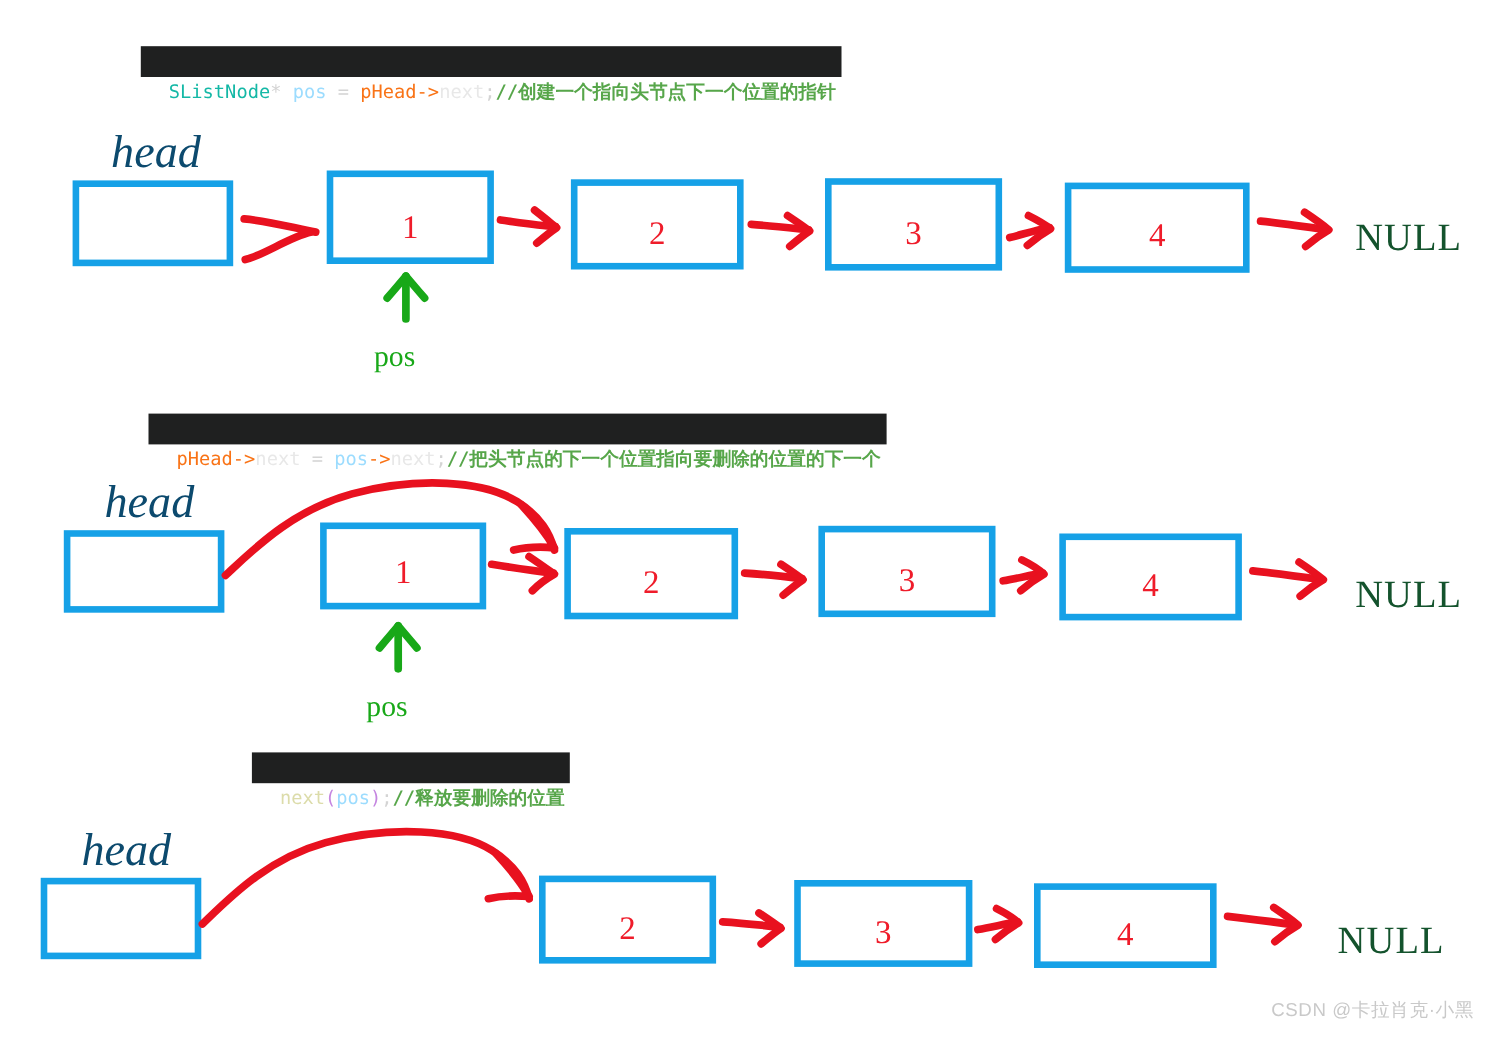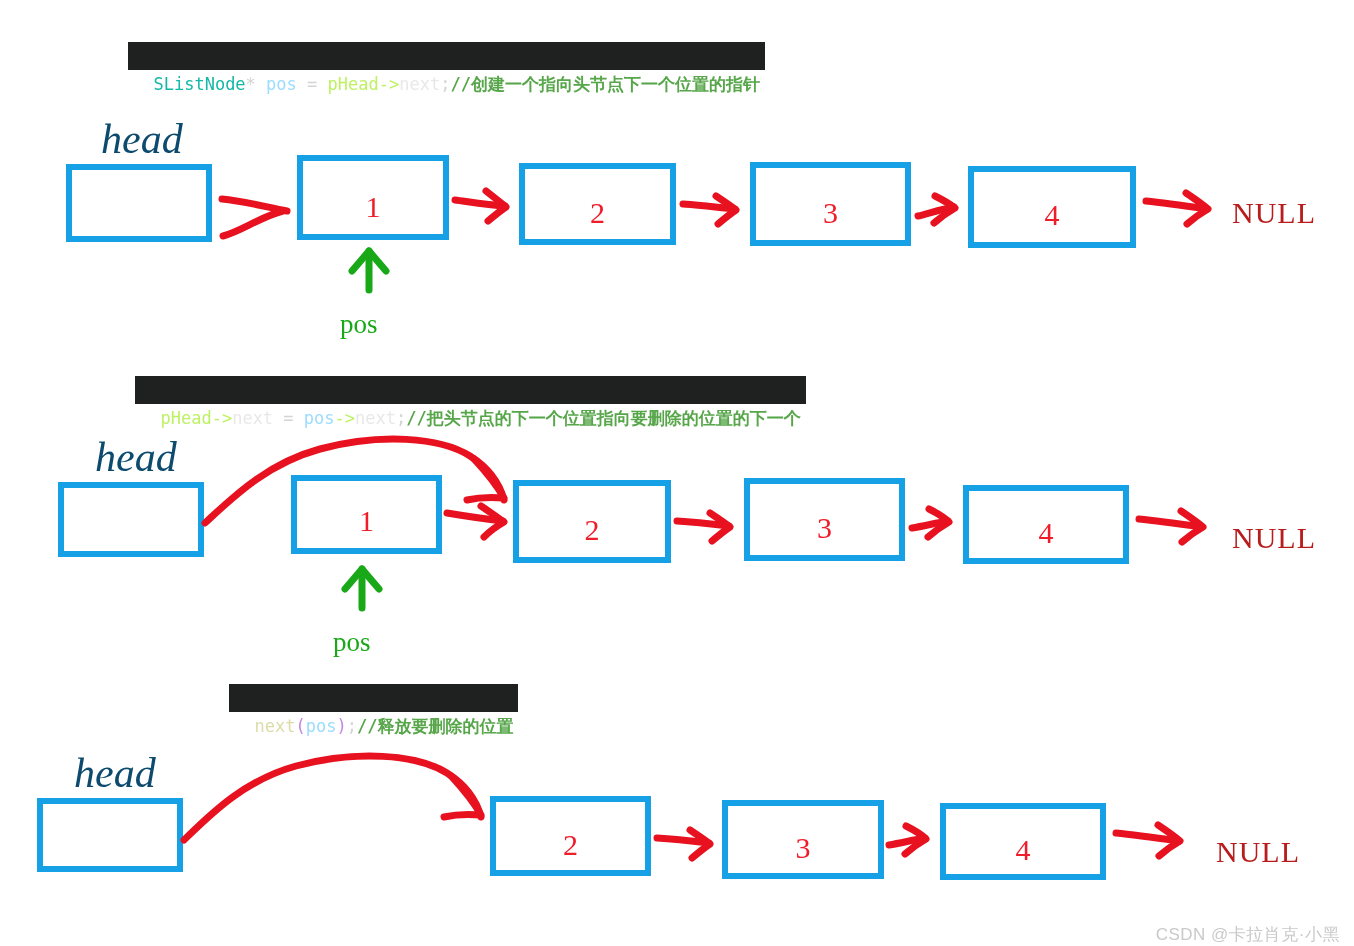--- a/index.html
+++ b/index.html
@@ -25,21 +25,21 @@
     line-height: 28px;
     height: 28px;
     white-space: pre;
     padding: 0 5px;
     letter-spacing: 0px;
   }
   .tok-type   { color: #14b8a6; }
   .tok-punct  { color: #d4d4d4; }
   .tok-var    { color: #9cdcfe; }
   .tok-op     { color: #d4d4d4; }
-  .tok-plain  { color: #bef264; }
+  .tok-plain  { color: #f97316; }
   .tok-member { color: #e8e8e8; }
   .tok-fn     { color: #dcdcaa; }
   .tok-paren  { color: #c586e0; }
   .tok-comment{ color: #57a64a; font-weight: bold; }
 
   
   .node-box {
     position: absolute;
     border: 6px solid #16a1e7;
     box-sizing: border-box;
@@ -53,35 +53,35 @@
     line-height: 1;
     text-align: center;
   }
   .label-text {
     position: absolute;
     font-family: "Liberation Serif", "DejaVu Serif", serif;
     line-height: 1;
     white-space: nowrap;
   }
   .label-head { color: #0c4a6e; font-size: 42px; font-style: italic; }
-  .label-null { color: #b91c1c; font-size: 30px; letter-spacing: 1px; text-align: right; }
+  .label-null { color: #14532d; font-size: 35px; letter-spacing: 1px; text-align: right; }
   .label-pos  { color: #18a818; font-size: 27px; }
 
   svg.overlay {
     position: absolute;
     left: 0; top: 0;
     width: 1354px;
     height: 946px;
     pointer-events: none;
   }
 
   .watermark {
     position: absolute;
     right: 14px;
-    bottom: 0;
+    bottom: 16px;
     color: #c9c9c9;
     font-size: 17px;
     font-family: "Liberation Sans", sans-serif;
     letter-spacing: 0.5px;
     margin-top: 48px;
   }
 </style>
 </head>
 <body>
 

